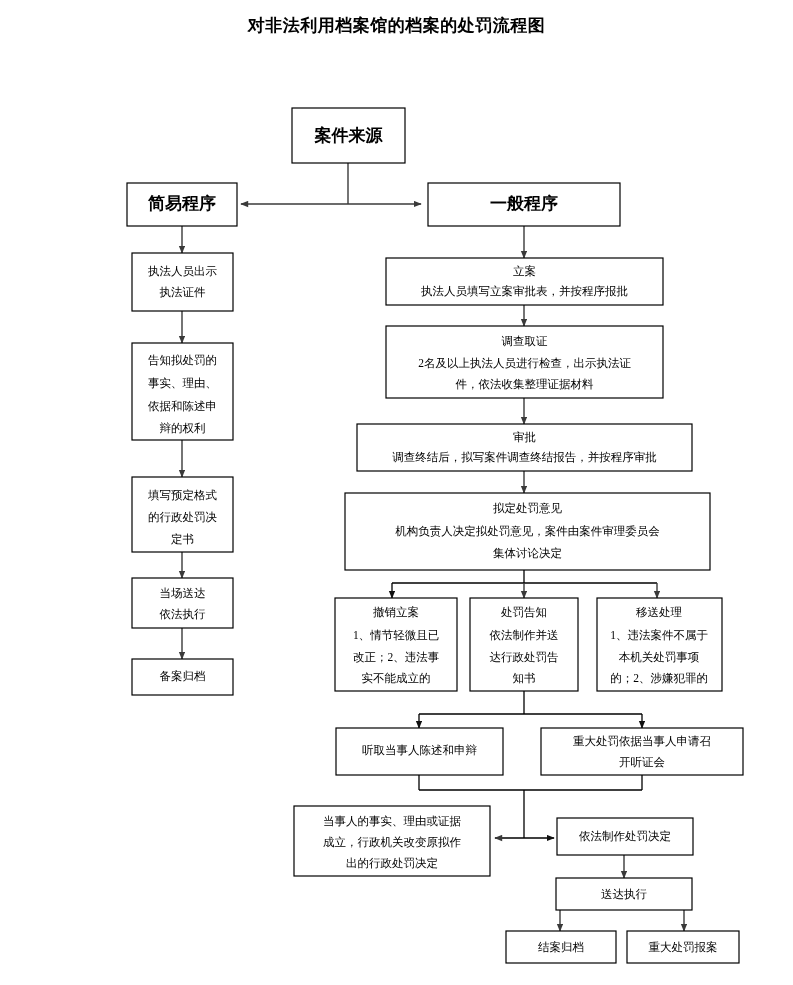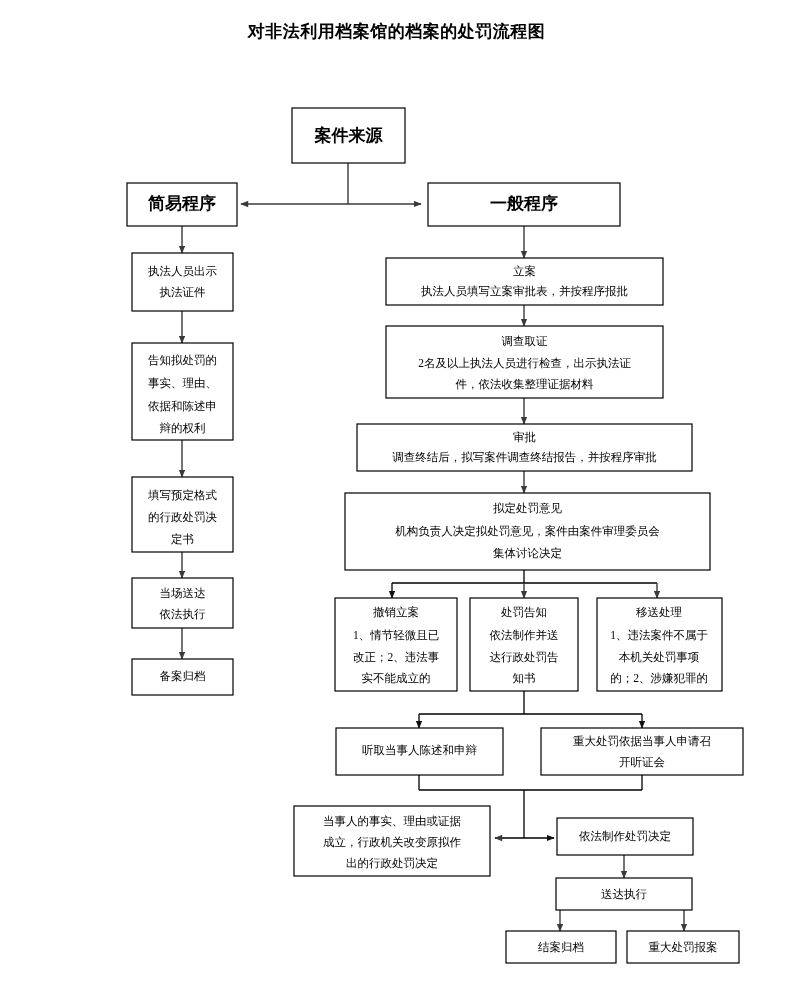--- a/index.html
+++ b/index.html
@@ -10,21 +10,21 @@
   body {
     width: 793px;
     height: 985px;
     font-family: "Liberation Serif", "DejaVu Serif", serif;
     color: #000000;
     position: relative;
     overflow: hidden;
   }
   #chart-title {
     position: absolute;
-    top: 20px;
+    top: 14px;
     left: 0;
     width: 793px;
     text-align: center;
     font-size: 17px;
     font-weight: bold;
     letter-spacing: 0.5px;
     font-family: "Liberation Serif", "DejaVu Serif", serif;
   }
   #flow-canvas {
     position: absolute;

